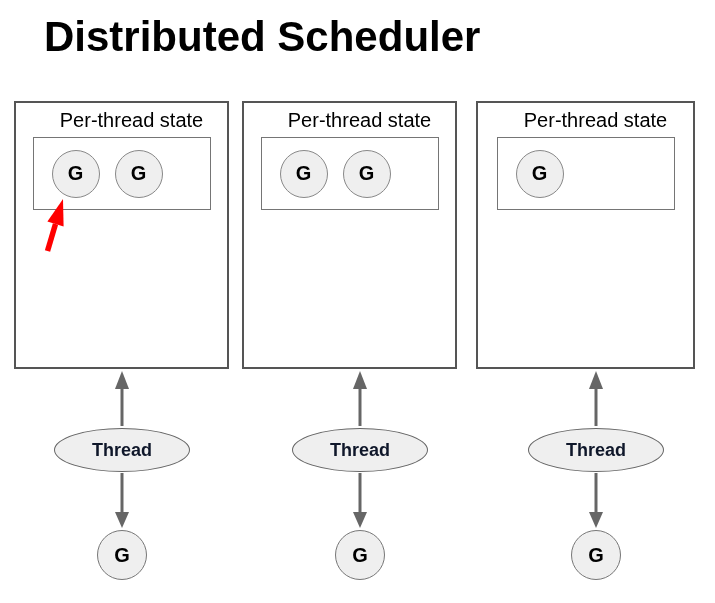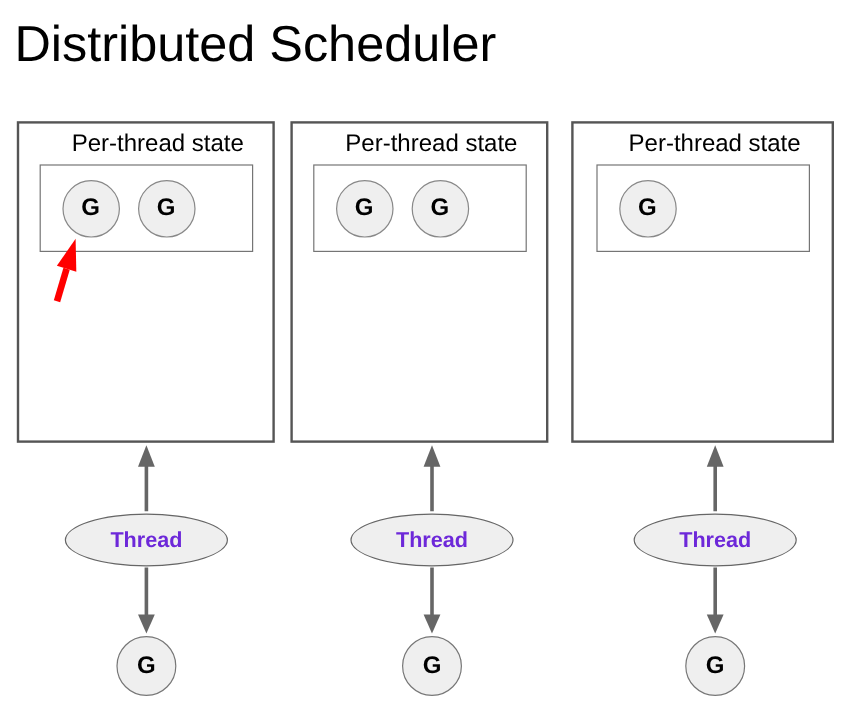--- a/index.html
+++ b/index.html
@@ -1,22 +1,22 @@
 <!DOCTYPE html>
 <html><head>
 <meta charset="utf-8">
 <style>
   html,body { margin:0; padding:0; background:#ffffff; }
   .canvas {
     position:relative; width:715px; height:603px; background:#ffffff;
     font-family:"Liberation Sans", sans-serif; overflow:hidden; color:#000;
   }
   .title {
-    position:absolute; left:12px; top:12px; margin:0;
-    font-size:42px; font-weight:400; line-height:50px; color:#000;
+    position:absolute; left:44px; top:12px; margin:0;
+    font-size:42px; font-weight:700; line-height:50px; color:#000;
     white-space:nowrap;
   }
   .panel {
     position:absolute; top:101px; height:268px; box-sizing:border-box;
     background:#ffffff; border:2.5px solid #555555;
   }
   .panel-title {
     position:absolute; top:5px; left:0; right:0; text-align:center;
     font-size:20px; line-height:24px; color:#000; white-space:nowrap;margin-left:20px;
   }
@@ -29,21 +29,21 @@
   .gnode {
     flex:0 0 auto; width:48px; height:48px; box-sizing:border-box;
     border-radius:50%; background:#efefef; border:1px solid #888888;
     display:flex; align-items:center; justify-content:center;
     font-weight:bold; font-size:20px; color:#000;
   }
   .thread {
     position:absolute; top:428px; width:136px; height:44px; box-sizing:border-box;
     border-radius:50%; background:#efefef; border:1.5px solid #666666;
     display:flex; align-items:center; justify-content:center;
-    font-weight:bold; font-size:18px; color:#6d28d9;
+    font-weight:bold; font-size:18px; color:#0f172a;
   }
   .gout {
     position:absolute; top:530px; width:50px; height:50px; box-sizing:border-box;
     border-radius:50%; background:#efefef; border:1.5px solid #777777;
     display:flex; align-items:center; justify-content:center;
     font-weight:bold; font-size:20px; color:#000;
   }
   .annotation {
     position:absolute; left:42px; top:249px;
     font-size:26px; line-height:30px; color:#ff0000; white-space:nowrap;

